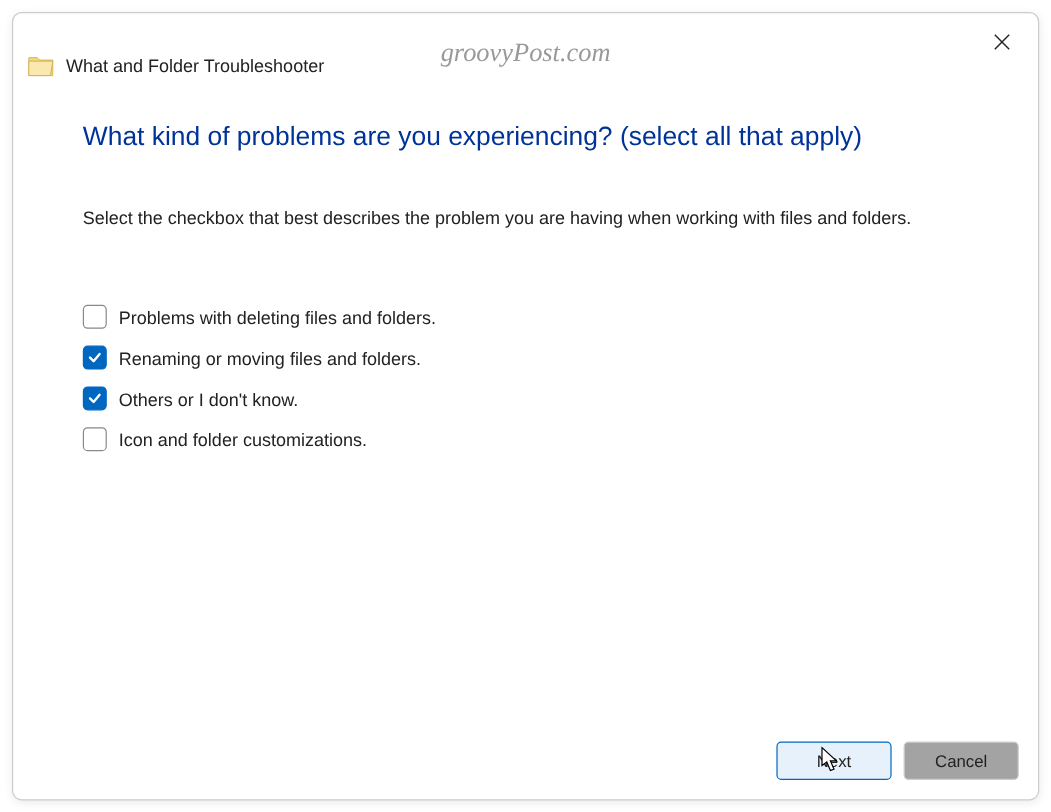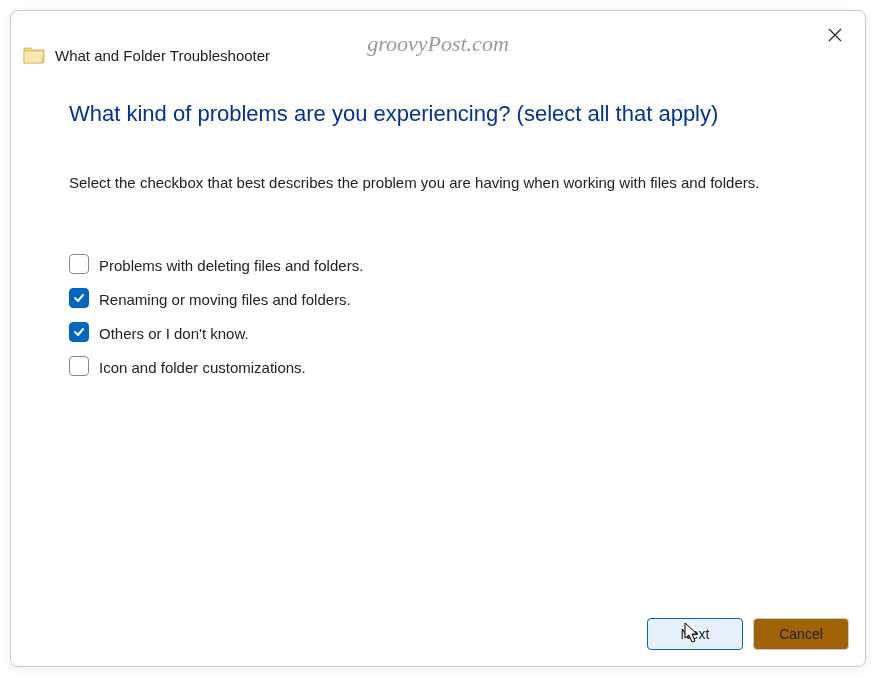--- a/index.html
+++ b/index.html
@@ -127,21 +127,21 @@
       display: flex;
       justify-content: flex-end;
       gap: 10px;
       padding: 14px 16px 16px 16px;
     }
     .btn {
       min-width: 96px;
       height: 32px;
       border: 1px solid #ccc;
       border-radius: 4px;
-      background: #a16207;
+      background: #a3a3a3;
       font-size: 14px;
       color: #222;
       cursor: pointer;
       display: flex;
       align-items: center;
       justify-content: center;
     }
     .btn.primary {
       border: 1px solid #0067c0;
       background: #e6f1fb;

